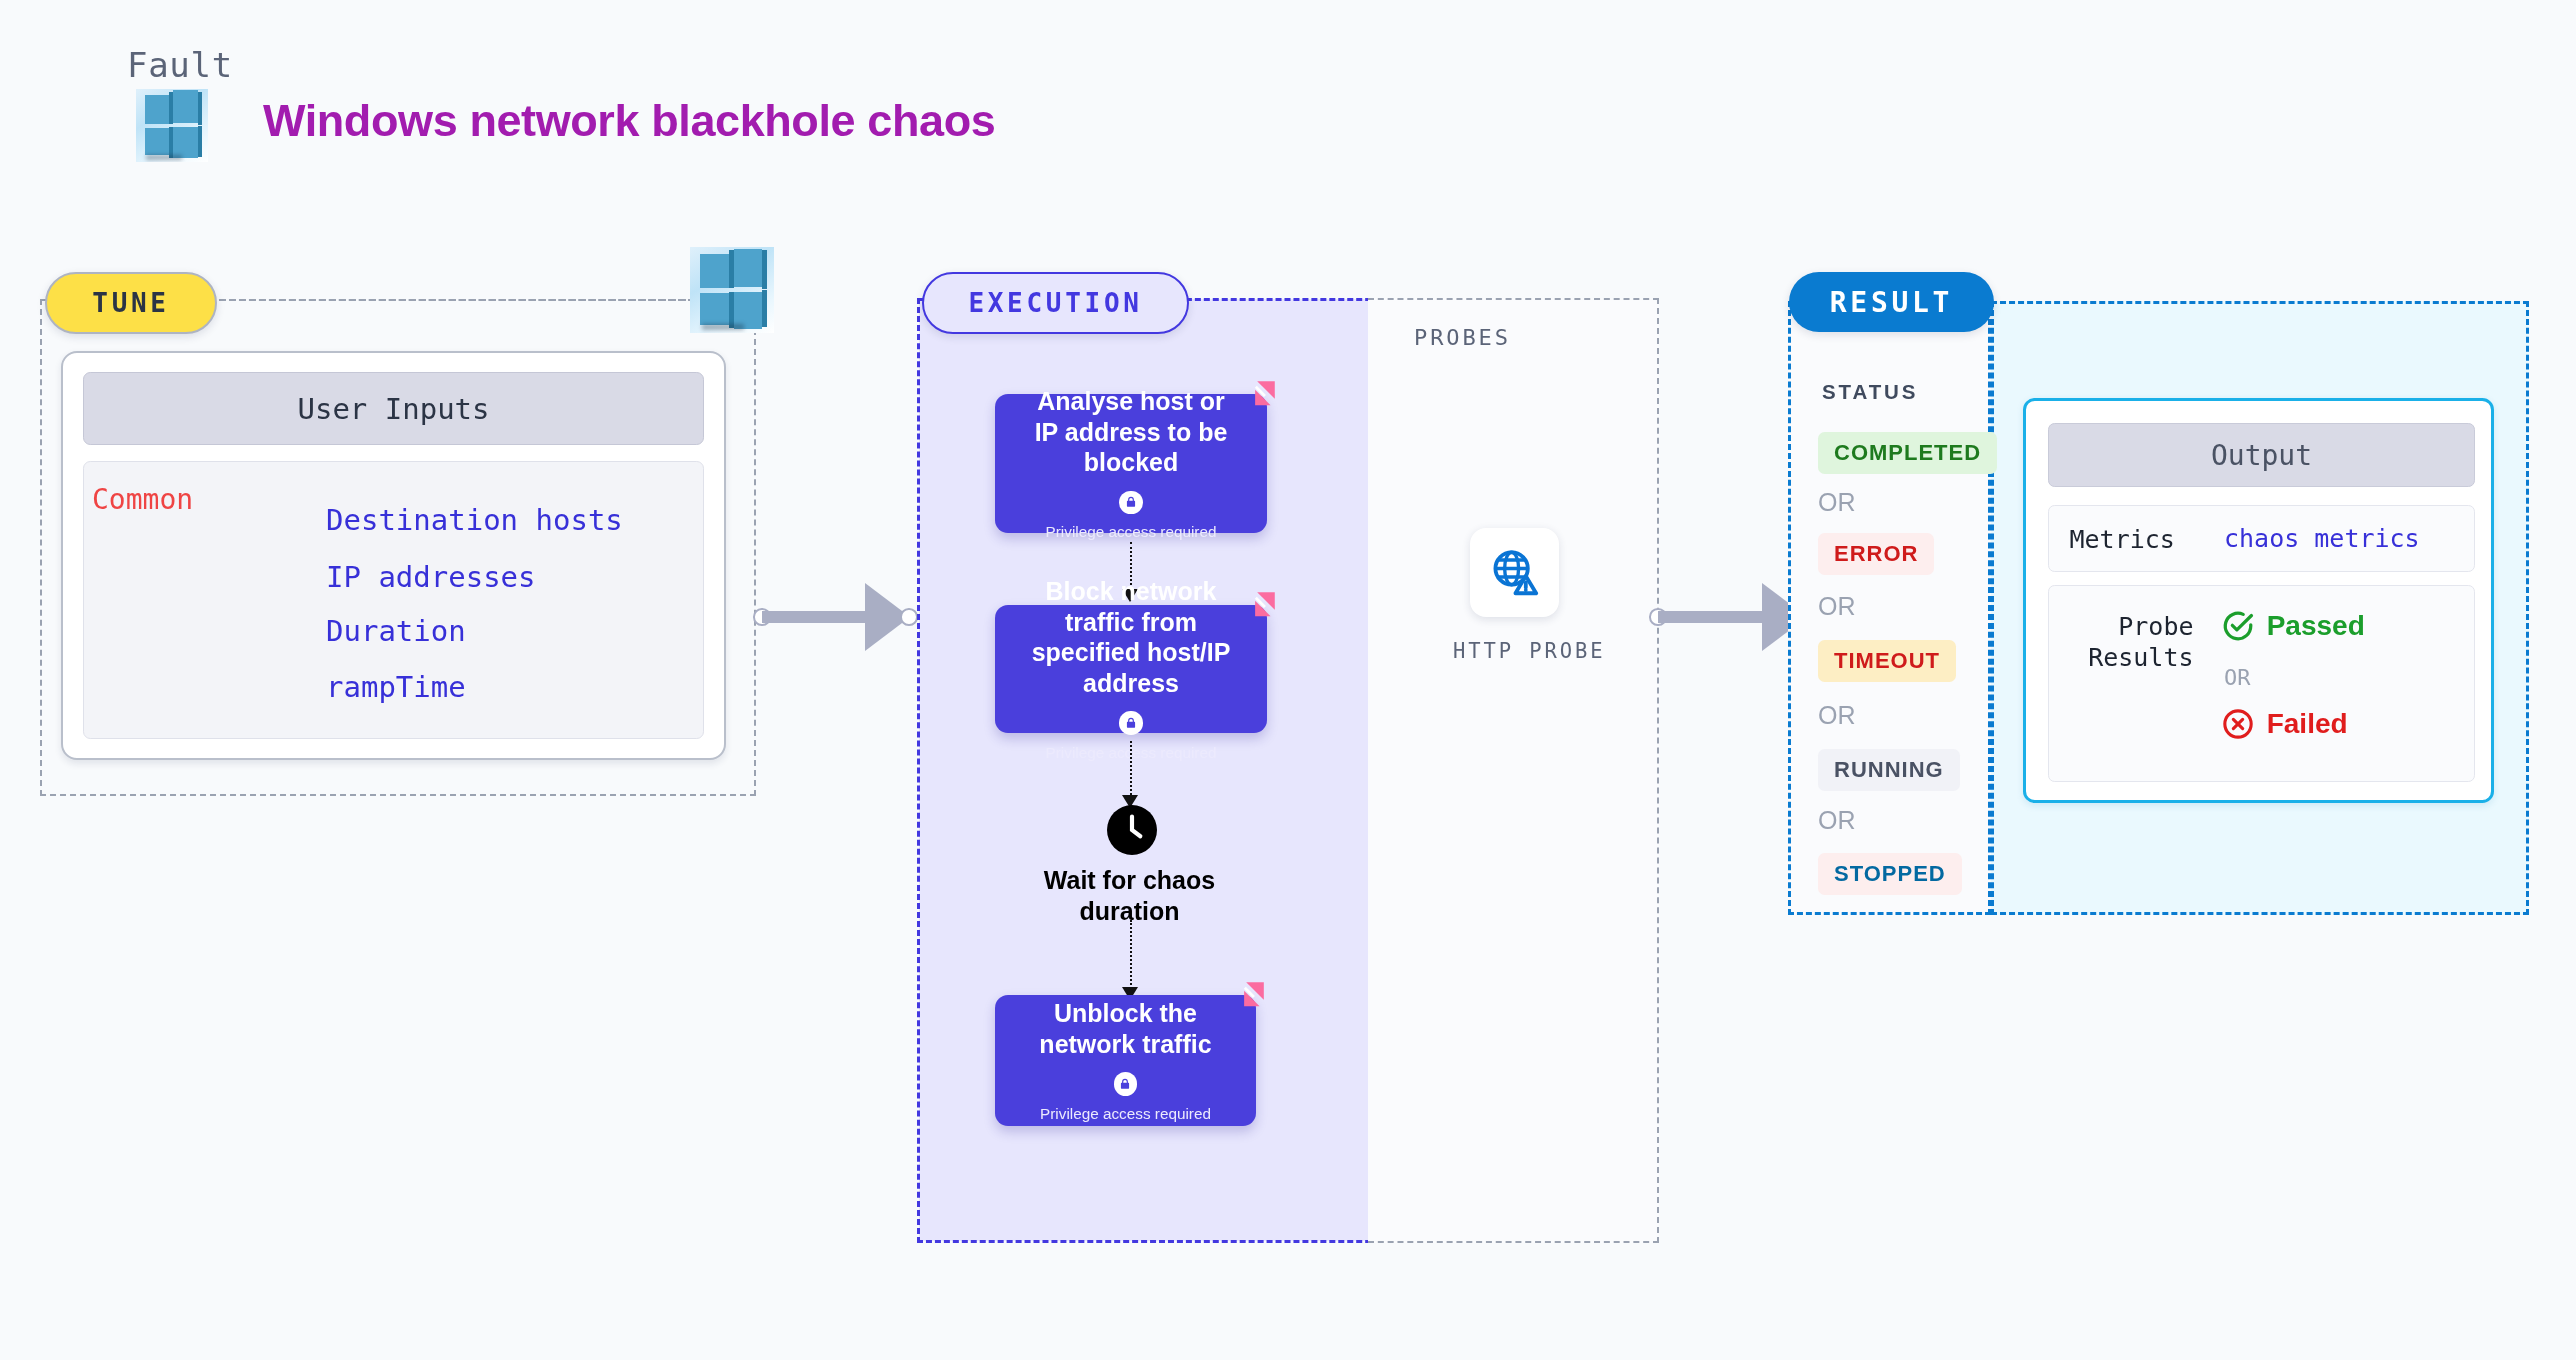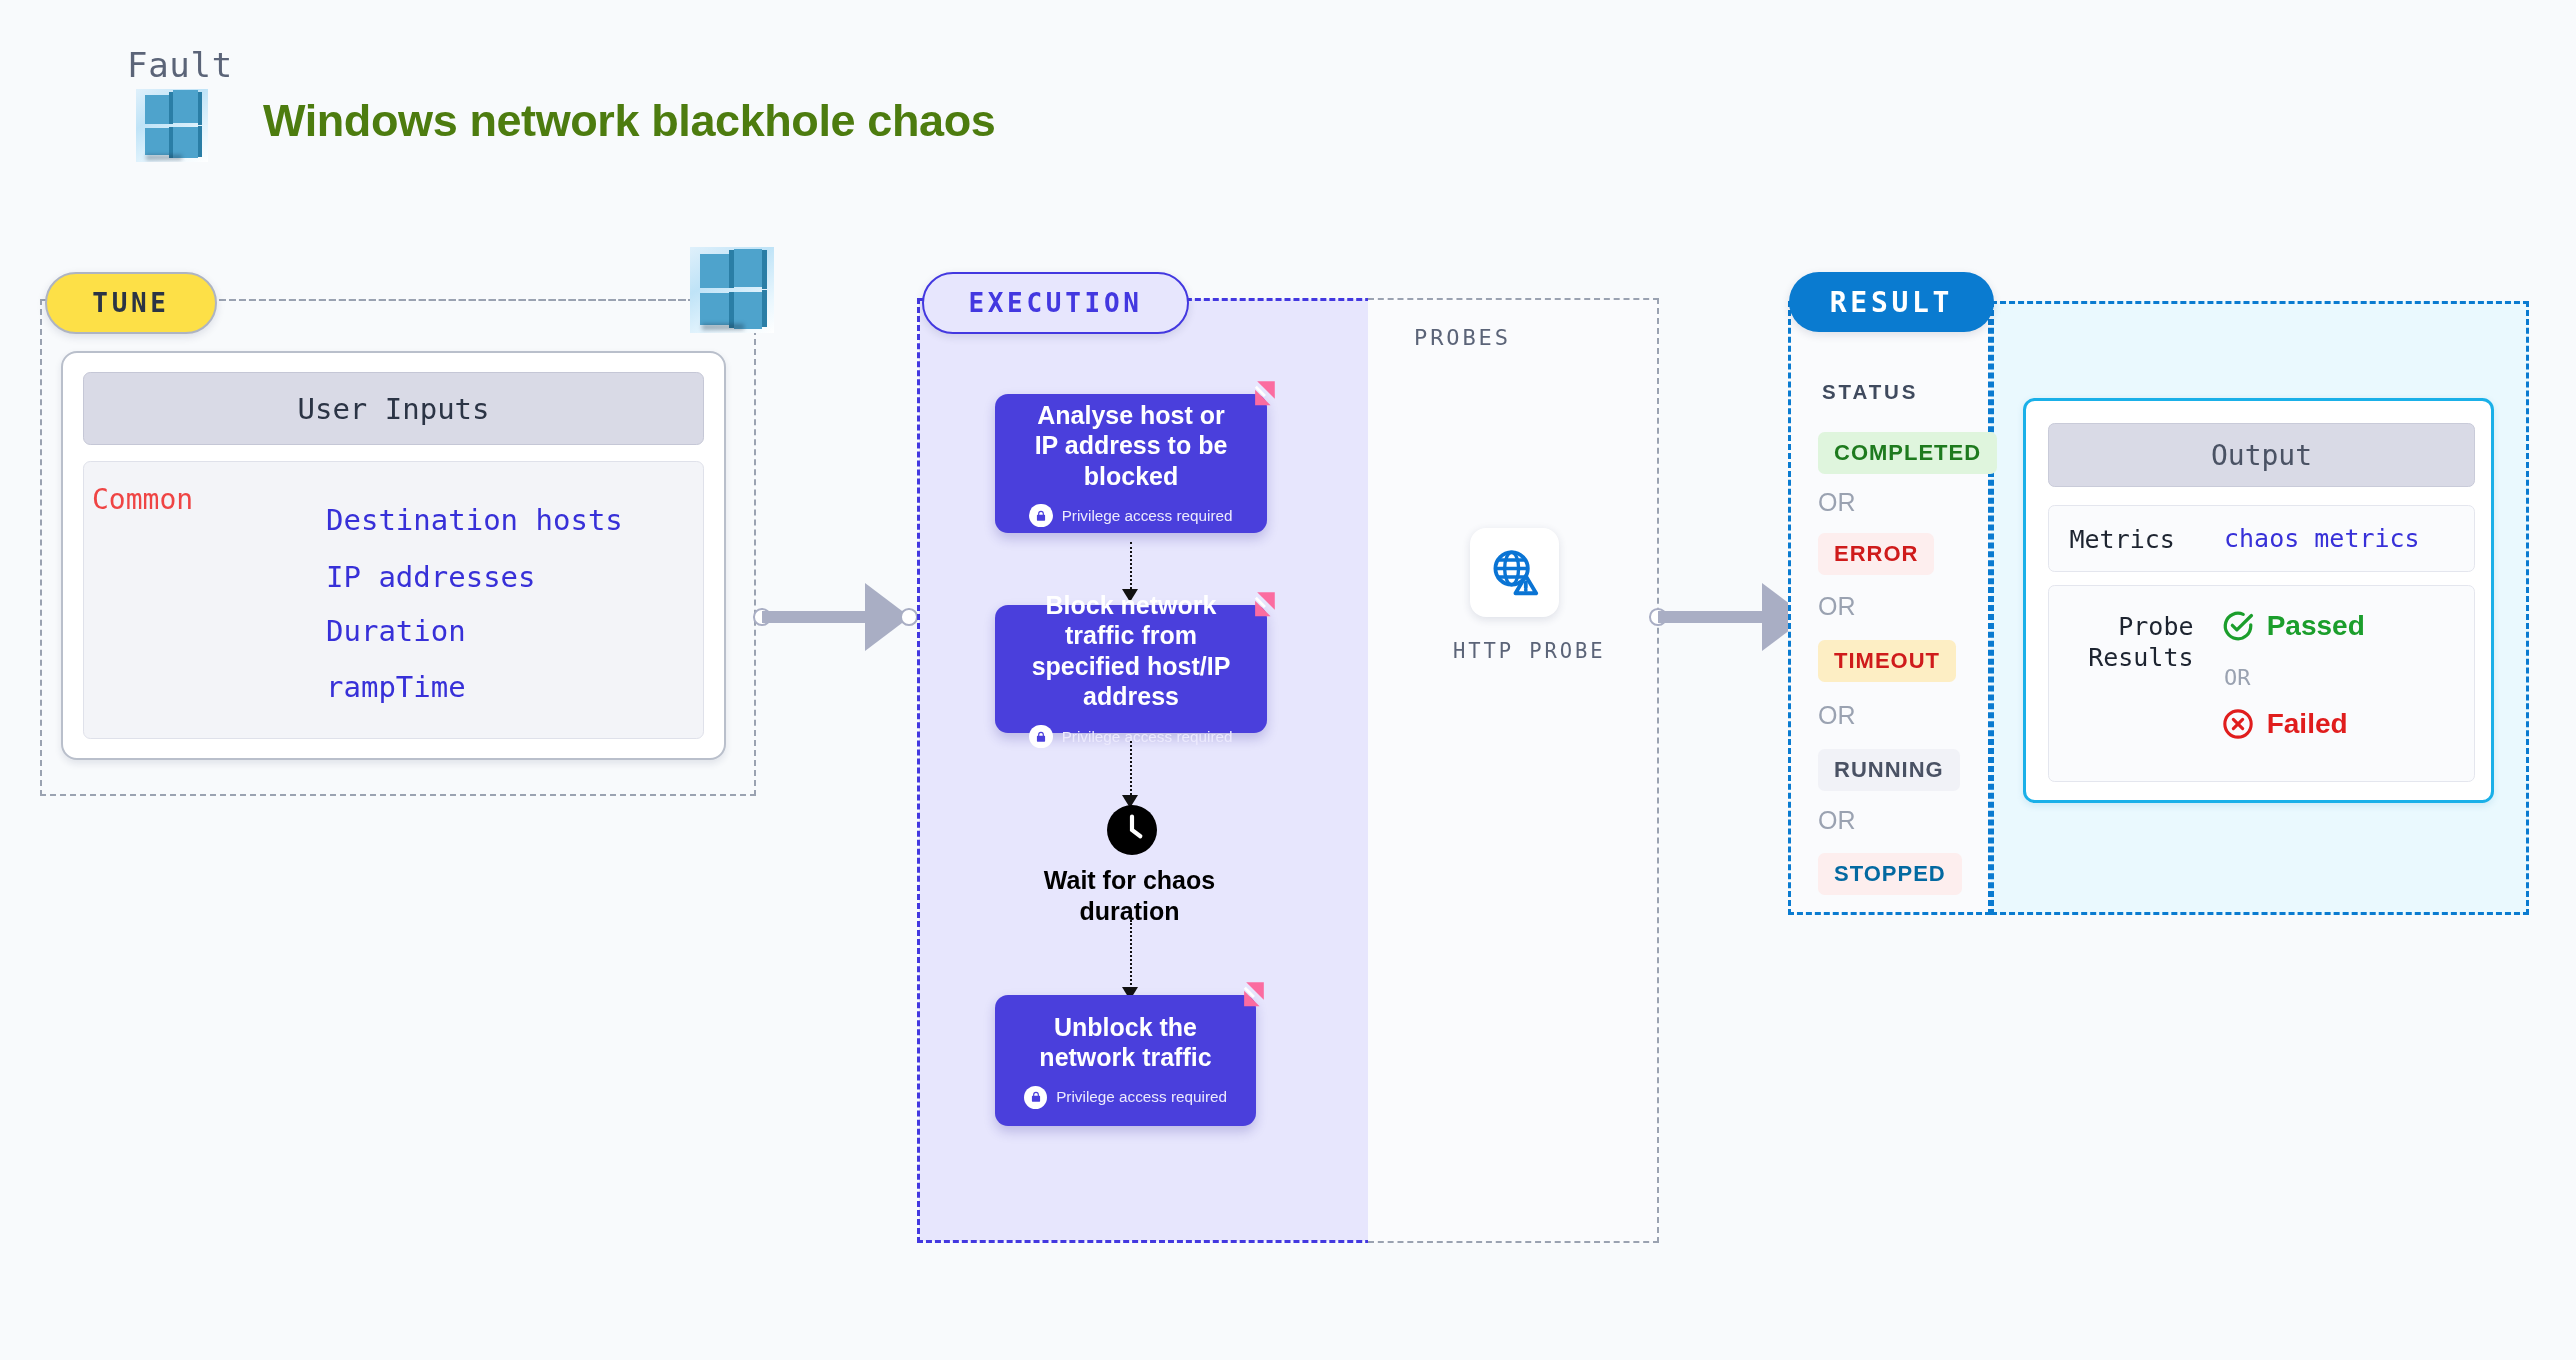--- a/index.html
+++ b/index.html
@@ -13,21 +13,21 @@
 
   
   #header{position:absolute;left:69px;top:45px;width:1096px;height:131px;}
   #fault-label{
     position:absolute;left:58px;top:0;
     font-size:34px;color:#5b6478;letter-spacing:0.7px;
   }
   #win-logo-header{position:absolute;left:67px;top:44px;width:72px;height:73px;}
   #fault-title{
     position:absolute;left:194px;top:50px;
-    font-size:45px;font-weight:bold;color:#4d7c0f;letter-spacing:-0.4px;white-space:nowrap;
+    font-size:45px;font-weight:bold;color:#a21caf;letter-spacing:-0.4px;white-space:nowrap;
   }
 
   
   .winlogo{position:relative;overflow:hidden;
     background:linear-gradient(150deg,#dff0fb 0%,#bfe3f7 35%,#eaf7fe 75%,#ffffff 100%);}
   .winlogo .pane{position:absolute;background:#4ea3cc;}
   .winlogo .pane.dark{background:#2a7ea6;}
   .winlogo .shadow{position:absolute;background:rgba(20,40,60,.35);filter:blur(2.2px);}
 
   
@@ -76,21 +76,21 @@
     box-shadow:0 5.8px 11.7px rgba(40,30,150,.22);
     display:flex;flex-direction:column;align-items:center;justify-content:center;
     box-sizing:border-box;
   }
   .exec-box .title{
     color:#fff;font-size:25px;font-weight:bold;text-align:center;line-height:1.22;
     padding:0 35px;
   }
   .exec-box .priv{
     display:flex;align-items:center;gap:8.8px;margin-top:13px;
-    color:#eceafd;font-size:15.3px;
+    color:#eceafd;font-size:15.3px;flex-direction:column;
   }
   .lock-icon{
     width:23.4px;height:23.4px;border-radius:50%;background:#fff;
     display:flex;align-items:center;justify-content:center;flex:none;
   }
   .ribbon{position:absolute;top:-17.5px;right:-11.7px;width:45px;height:45px;}
 
   
   .vline{position:absolute;width:0;border-left:2.9px dotted #111;}
   .vhead{position:absolute;width:0;height:0;

